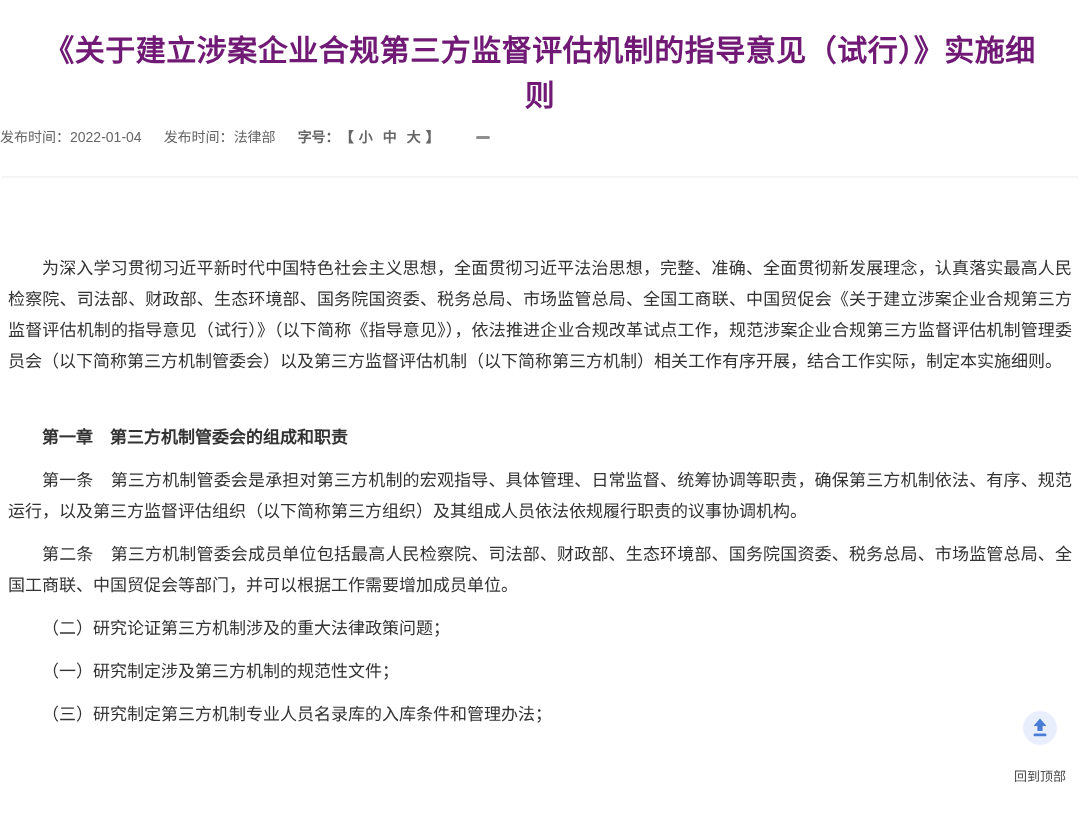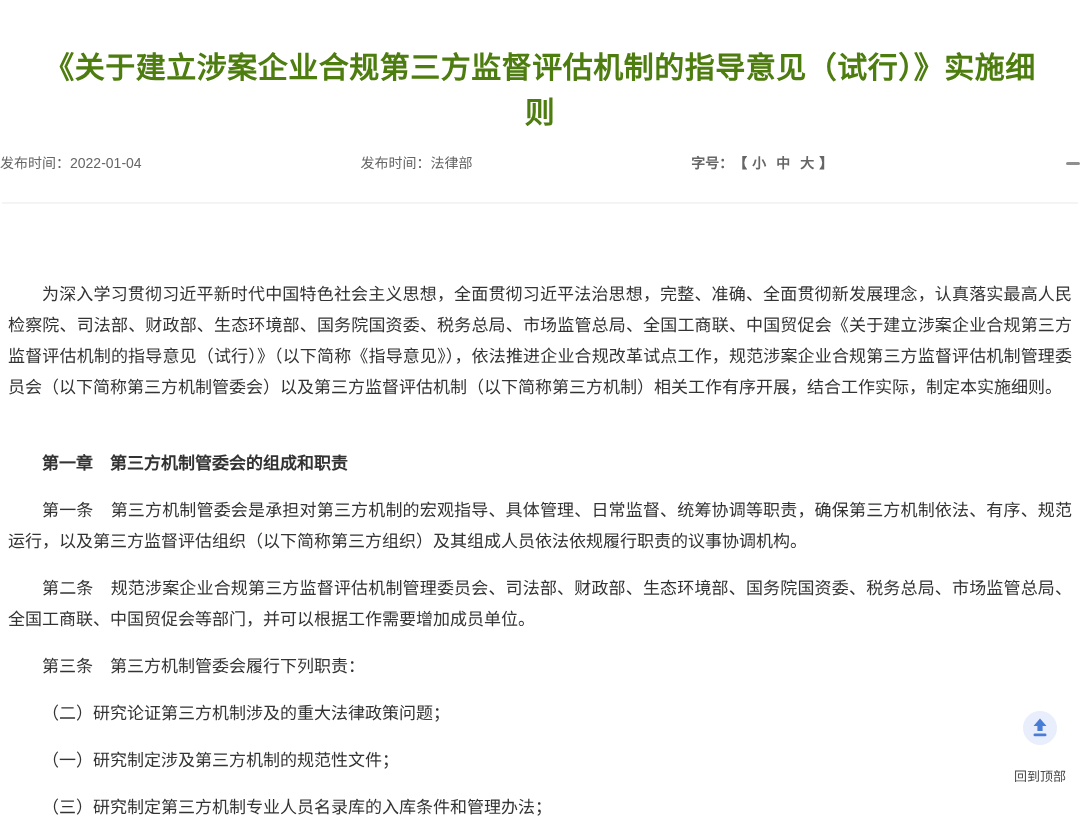--- a/index.html
+++ b/index.html
@@ -8,36 +8,35 @@
     height: 821px;
     position: relative;
     overflow: hidden;
     background: #ffffff;
     font-family: "Liberation Sans", "DejaVu Sans", sans-serif;
     color: #333333;
   }
 
   
   .doc-title {
-    margin: 48px auto 0;
+    margin: 28px auto 0;
     max-width: 1030px;
     text-align: center;
     font-size: 30px;
     font-weight: bold;
     line-height: 45px;
-    color: #4d7c0f;
+    color: #701a75;
     letter-spacing: 0.5px;
-    font-family: Liberation Mono, monospace;
   }
 
   
   .meta-bar {
-    margin-top: 15px;
+    margin-top: 9px;
     display: flex;
-    justify-content: space-between;
+    justify-content: flex-start;
     align-items: center;
     font-size: 14px;
     line-height: 20px;
     color: #666666;
   }
   .meta-item { white-space: nowrap; }
   .meta-item + .meta-item { margin-left: 22px; }
   .fs-group { display: inline-flex; align-items: center; font-weight: bold; }
   .fs-opt {
     margin: 0 5px;
@@ -63,21 +62,21 @@
 
   
   .article {
     margin-top: 75px;
     padding: 0 8px;
     font-size: 17px;
     line-height: 31px;
     color: #333333;
   }
   .block {
-    margin: 16px 0 12px 0;
+    margin: 0 0 12px 0;
     text-indent: 2em;
     text-align: justify;
   }
   .block.heading {
     font-weight: bold;
     margin-top: 45px;
     text-align: left;
   }
 
   
@@ -120,22 +119,21 @@
   </span>
   <span class="meta-dash"></span>
 </div>
 
 <div class="divider"></div>
 
 <div class="article">
     <p class="block paragraph">为深入学习贯彻习近平新时代中国特色社会主义思想，全面贯彻习近平法治思想，完整、准确、全面贯彻新发展理念，认真落实最高人民检察院、司法部、财政部、生态环境部、国务院国资委、税务总局、市场监管总局、全国工商联、中国贸促会《关于建立涉案企业合规第三方监督评估机制的指导意见（试行）》（以下简称《指导意见》），依法推进企业合规改革试点工作，规范涉案企业合规第三方监督评估机制管理委员会（以下简称第三方机制管委会）以及第三方监督评估机制（以下简称第三方机制）相关工作有序开展，结合工作实际，制定本实施细则。</p>
     <p class="block heading">第一章　第三方机制管委会的组成和职责</p>
     <p class="block paragraph">第一条　第三方机制管委会是承担对第三方机制的宏观指导、具体管理、日常监督、统筹协调等职责，确保第三方机制依法、有序、规范运行，以及第三方监督评估组织（以下简称第三方组织）及其组成人员依法依规履行职责的议事协调机构。</p>
-    <p class="block paragraph">第二条　规范涉案企业合规第三方监督评估机制管理委员会、司法部、财政部、生态环境部、国务院国资委、税务总局、市场监管总局、全国工商联、中国贸促会等部门，并可以根据工作需要增加成员单位。</p>
-    <p class="block paragraph">第三条　第三方机制管委会履行下列职责：</p>
+    <p class="block paragraph">第二条　第三方机制管委会成员单位包括最高人民检察院、司法部、财政部、生态环境部、国务院国资委、税务总局、市场监管总局、全国工商联、中国贸促会等部门，并可以根据工作需要增加成员单位。</p>
     <p class="block list_item">（二）研究论证第三方机制涉及的重大法律政策问题；</p>
     <p class="block list_item">（一）研究制定涉及第三方机制的规范性文件；</p>
     <p class="block list_item">（三）研究制定第三方机制专业人员名录库的入库条件和管理办法；</p>
   </div>
 
 <div class="backtop">
   <span class="backtop-circle">
     <svg width="34" height="34" viewBox="0 0 34 34" aria-hidden="true">
       <circle cx="17" cy="17" r="17" fill="#e8eefb"></circle>
       <path d="M17 7.5 L23.5 15 H19.6 V20 H14.4 V15 H10.5 Z" fill="#4a7dd6"></path>

